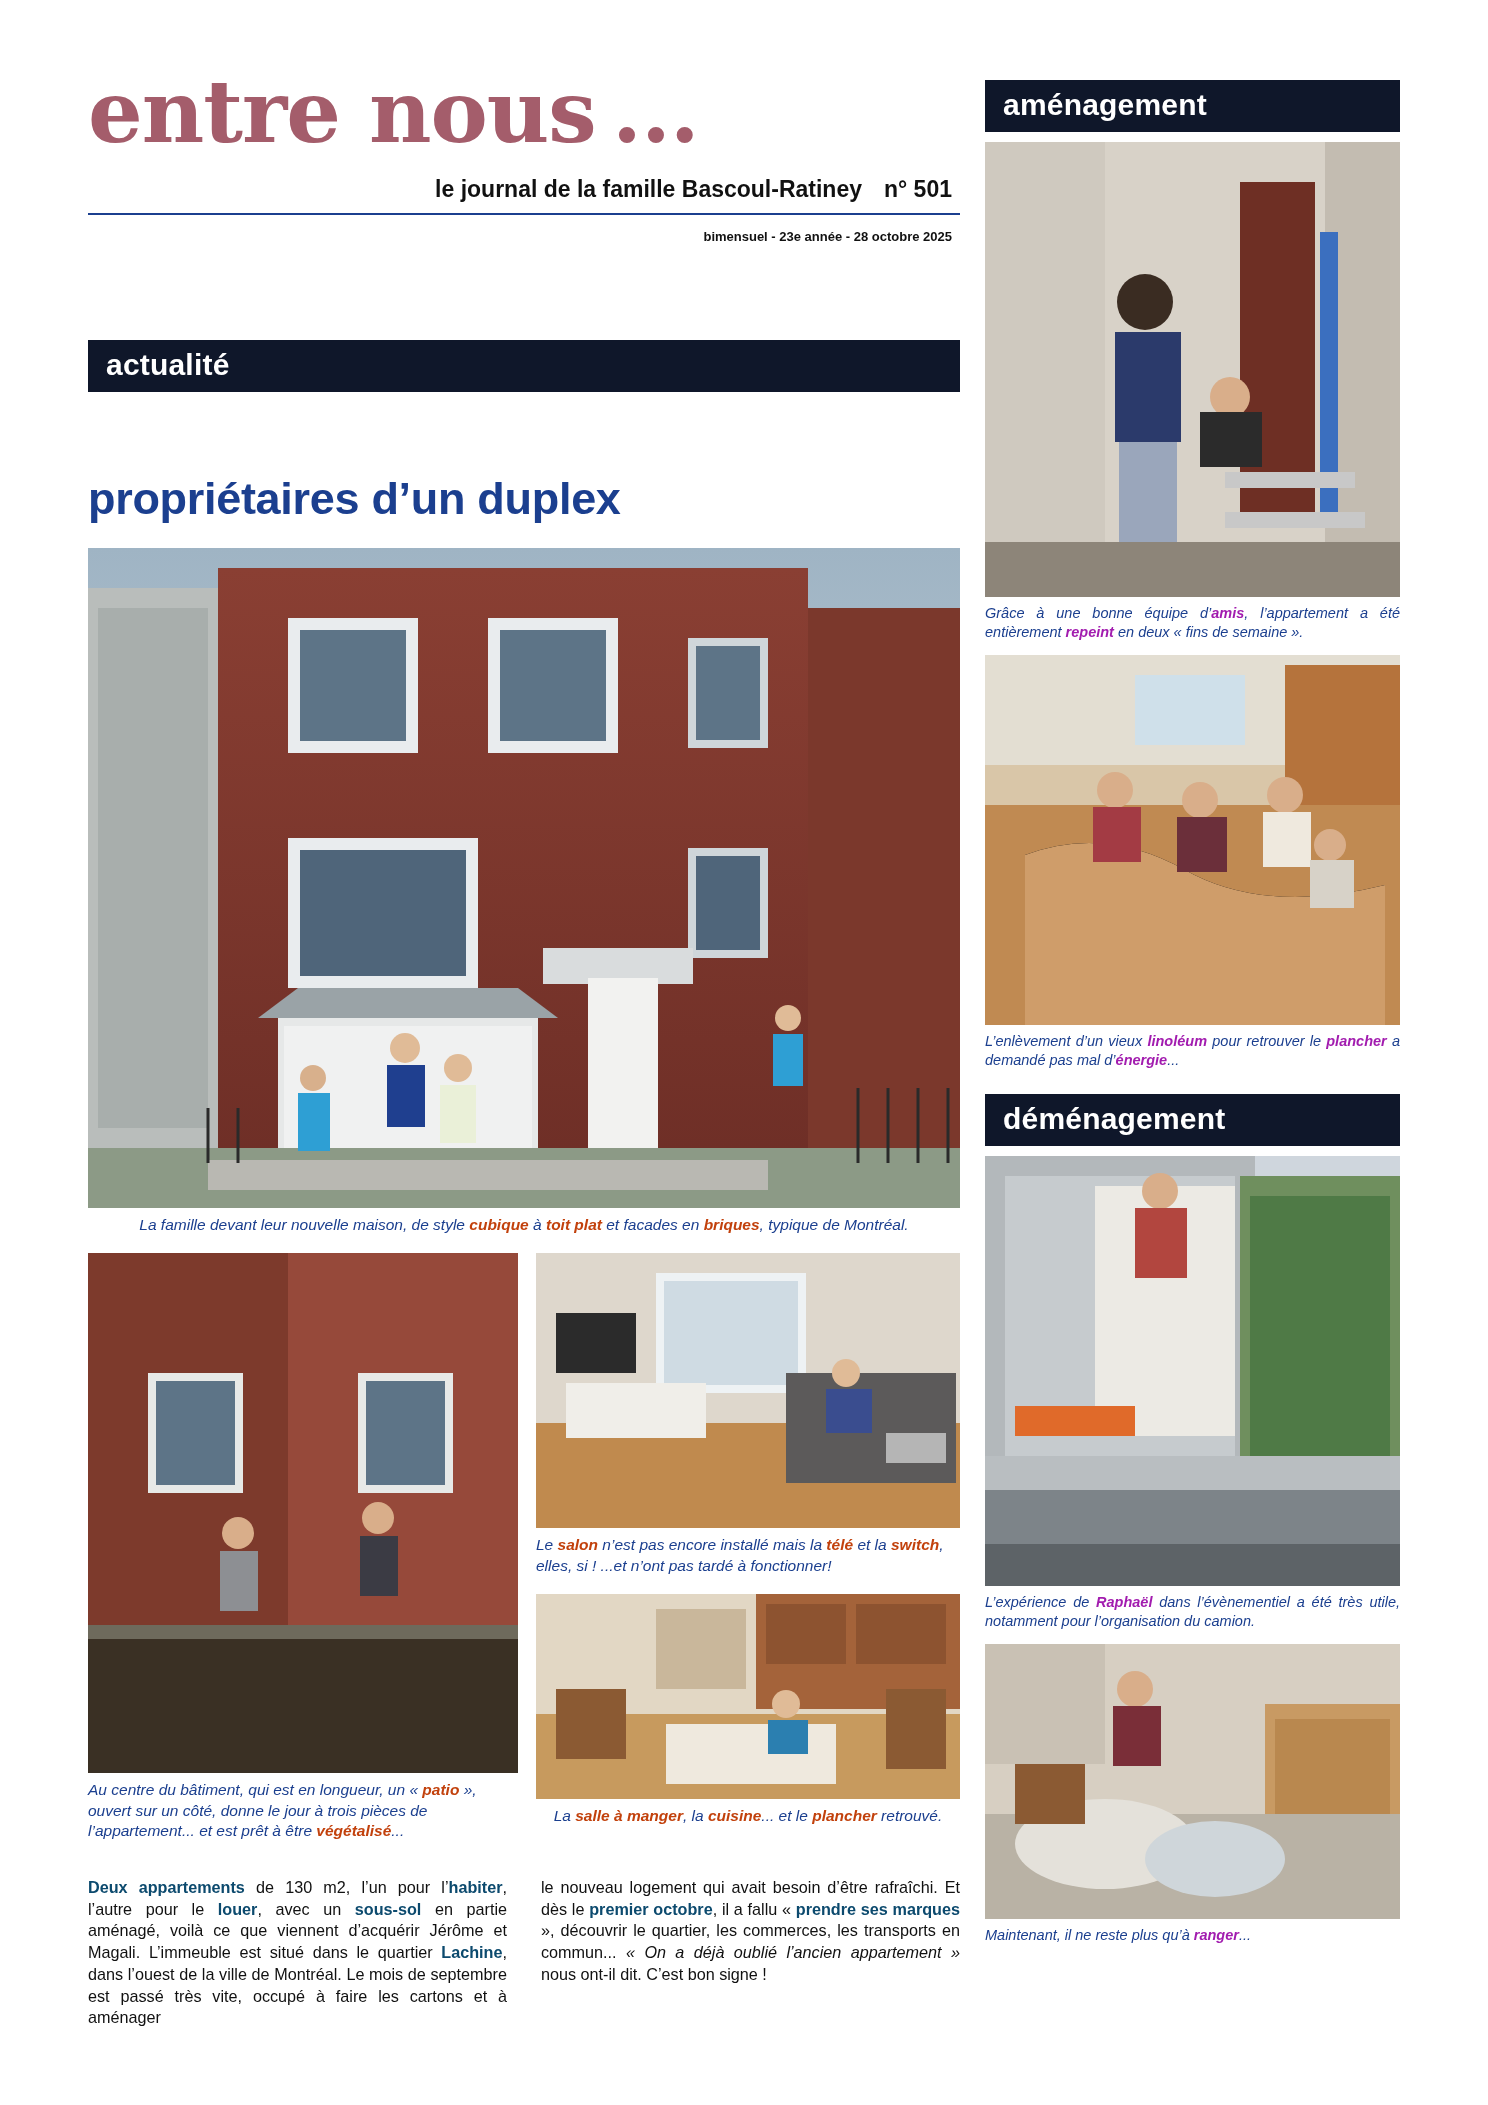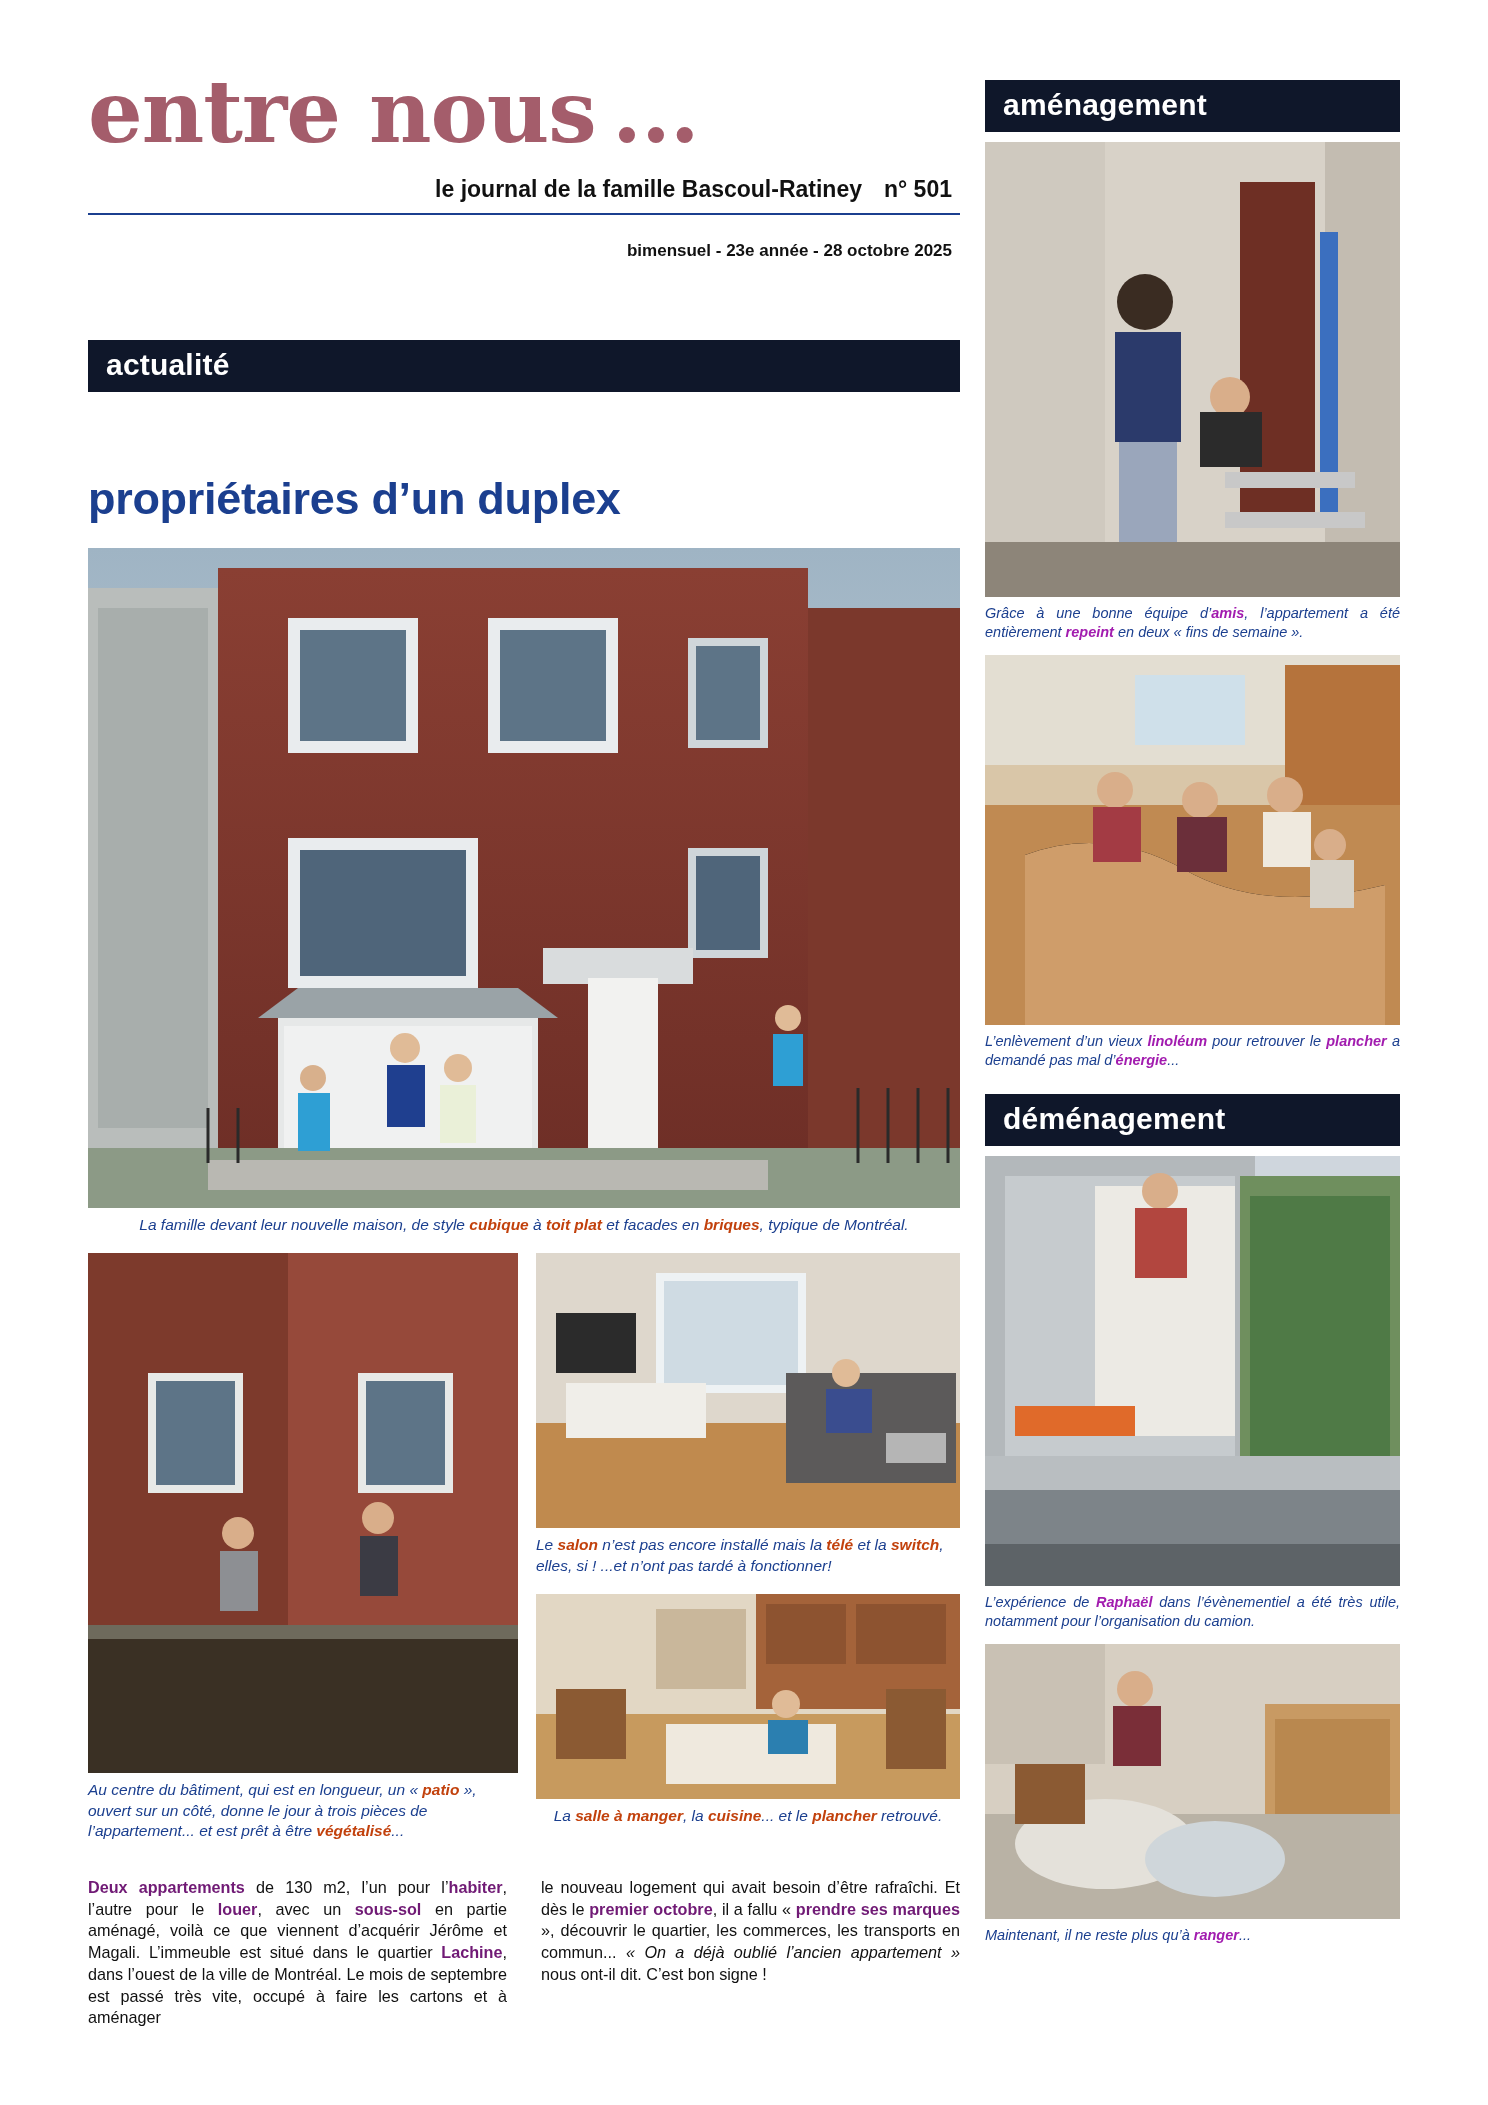--- a/index.html
+++ b/index.html
@@ -50,24 +50,24 @@
   .masthead-sub .issue {
     margin-left: 22px;
   }
   .masthead-rule {
     border-top: 2px solid #1b3f8f;
     margin-top: 10px;
     width: 100%;
   }
   .masthead-meta {
     text-align: right;
-    font-size: 17px;
+    font-size: 13px;
     font-weight: bold;
     color: #111;
-    margin-top: 26px;
+    margin-top: 14px;
     padding-right: 8px;
   }
 
   
   .banner {
     background: #0f172a;
     color: #ffffff;
     font-size: 30px;
     font-weight: bold;
     padding: 8px 18px 10px 18px;
@@ -116,21 +116,21 @@
     display: flex;
     gap: 34px;
   }
   .body-col {
     width: 419px;
     font-size: 16.2px;
     line-height: 1.34;
     text-align: justify;
     color: #111;
   }
-  .body-col b { color: #701a75; }
+  .body-col b { color: #0c4a6e; }
   .body-col i { font-style: italic; }
 
   
   .col-right {
     position: absolute;
     left: 985px;
     top: 80px;
     width: 415px;
   }
   .cap-right {

